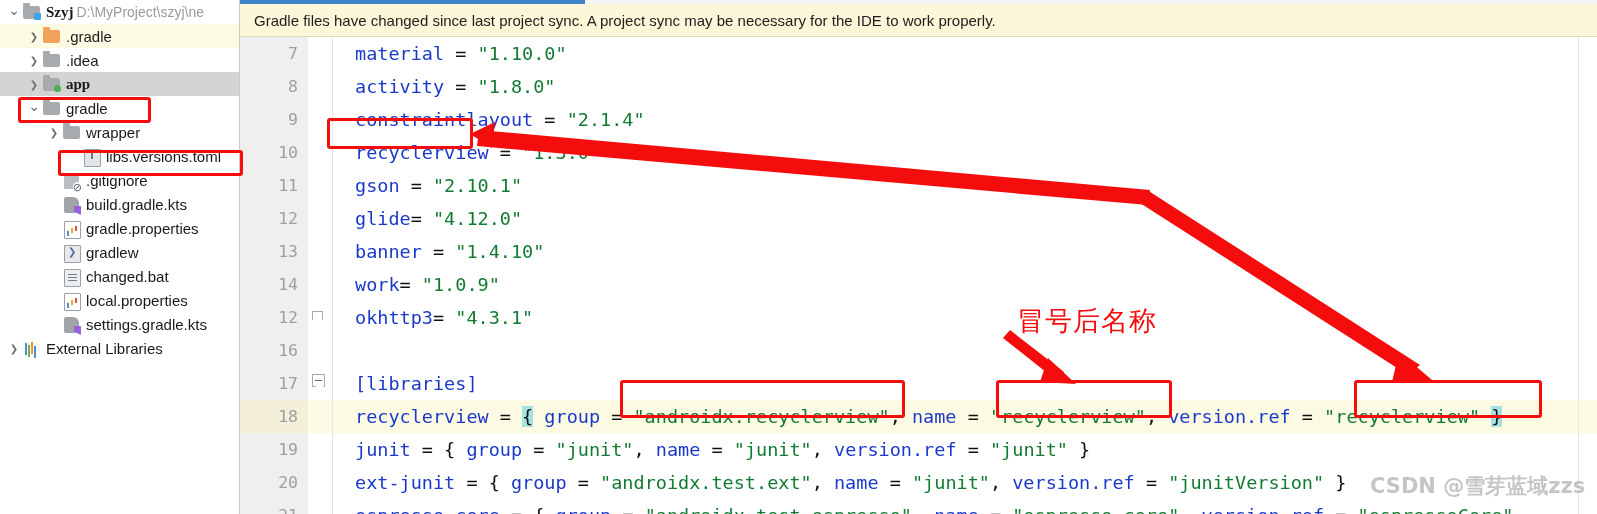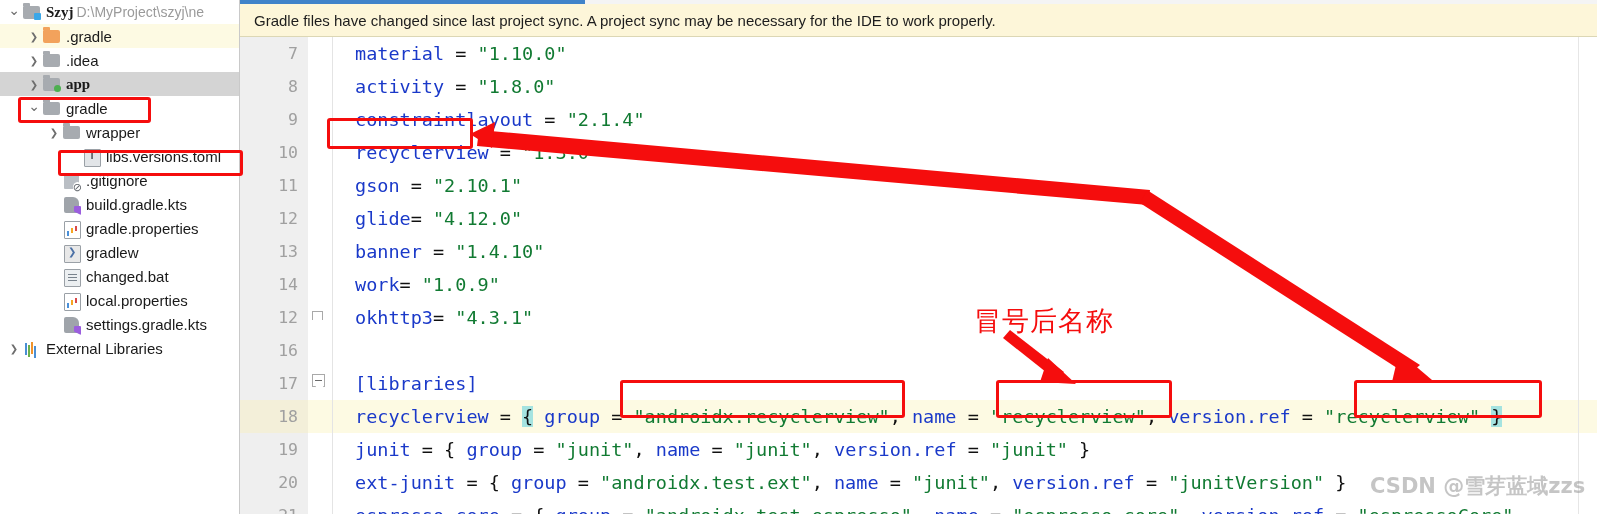--- a/index.html
+++ b/index.html
@@ -496,18 +496,18 @@
 
     <div id="anno-boxes">
         <div class="redbox" style="left: 18px; top: 97px; width: 133px; height: 26px; border-color: rgb(245, 13, 13);"></div>
         <div class="redbox" style="left: 58px; top: 150px; width: 185px; height: 26px; border-color: rgb(245, 13, 13);"></div>
         <div class="redbox" style="left: 327px; top: 118px; width: 146px; height: 31px; border-color: rgb(245, 13, 13);"></div>
         <div class="redbox" style="left: 620px; top: 380px; width: 285px; height: 38px; border-color: rgb(245, 13, 13);"></div>
         <div class="redbox" style="left: 996px; top: 380px; width: 176px; height: 38px; border-color: rgb(245, 13, 13);"></div>
         <div class="redbox" style="left: 1354px; top: 380px; width: 188px; height: 38px; border-color: rgb(245, 13, 13);"></div>
       </div>
 
-    <div class="cn-note" style="left:974px; top:303px;">冒号后名称</div>
+    <div class="cn-note" style="left:1017px; top:303px;">冒号后名称</div>
 
     <div class="watermark" style="left:1370px; top:472px;font-weight:bold;">CSDN @雪芽蓝域zzs</div>
   </div>
 
 </div>
 
 </body></html>

